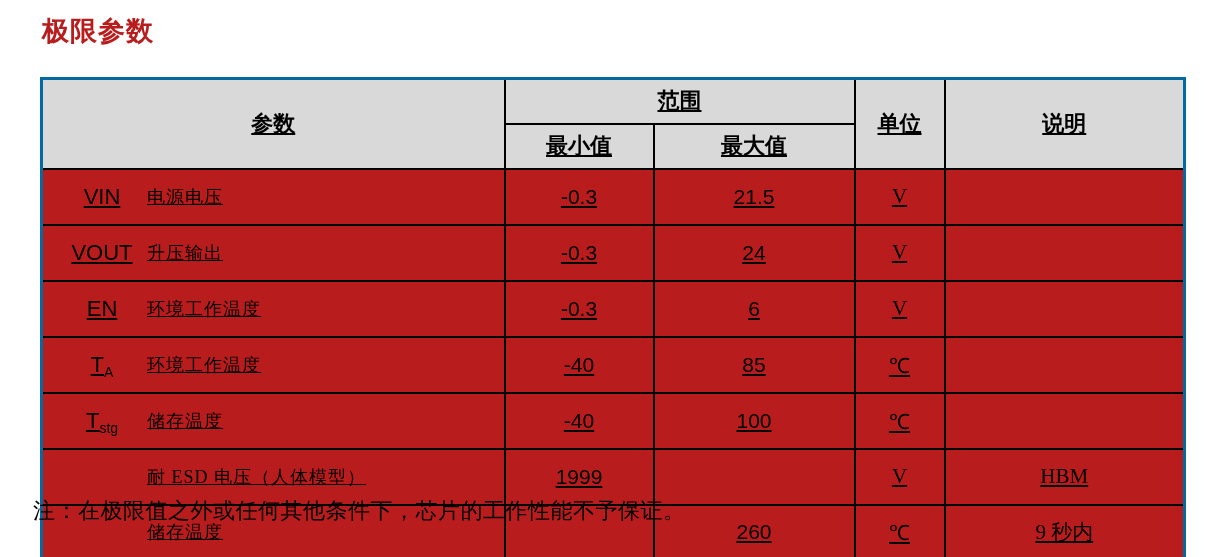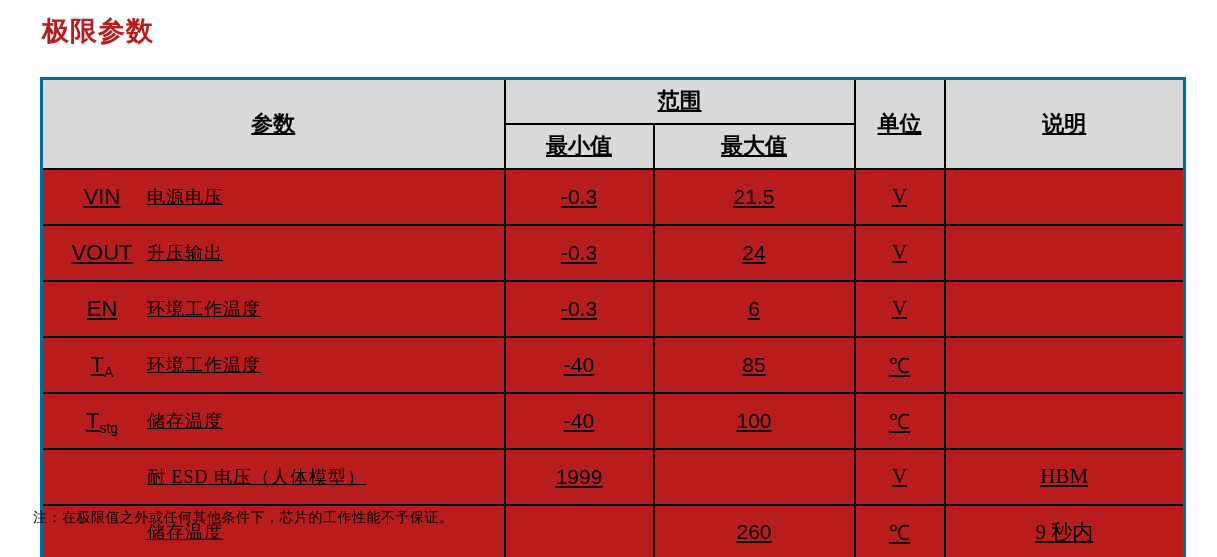--- a/index.html
+++ b/index.html
@@ -48,22 +48,22 @@
   .sym sub { font-size:14px; line-height:0; }
   .pname {
     font-family:"Liberation Serif", serif;
     font-size:18px;
     letter-spacing:1px;
   }
   .num { font-family:"Liberation Sans", sans-serif; }
   .desc-cell, .unit-cell { font-family:"Liberation Serif", serif; }
 
   .footnote {
-    position:absolute; left:33px; top:509px;
-    font-size:14px;
+    position:absolute; left:33px; top:496px;
+    font-size:22px;
     font-family:Liberation Mono, monospace;
     color:#000;
     letter-spacing:0.5px;
   }
 </style>
 </head>
 <body>
 
 <div class="doc-title">极限参数</div>
 

